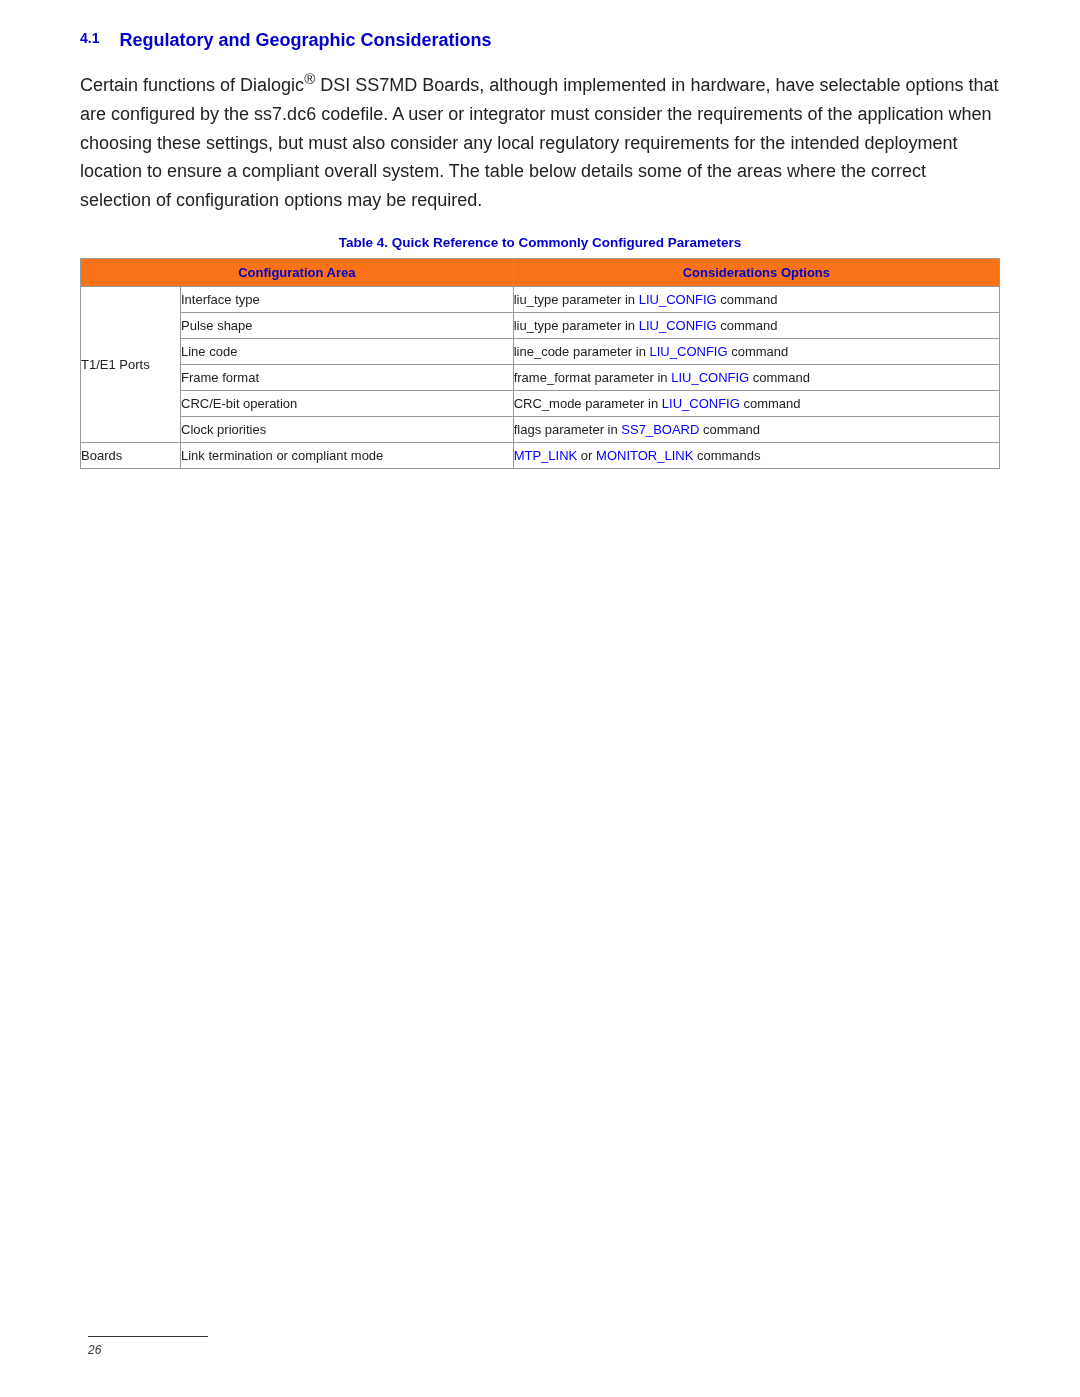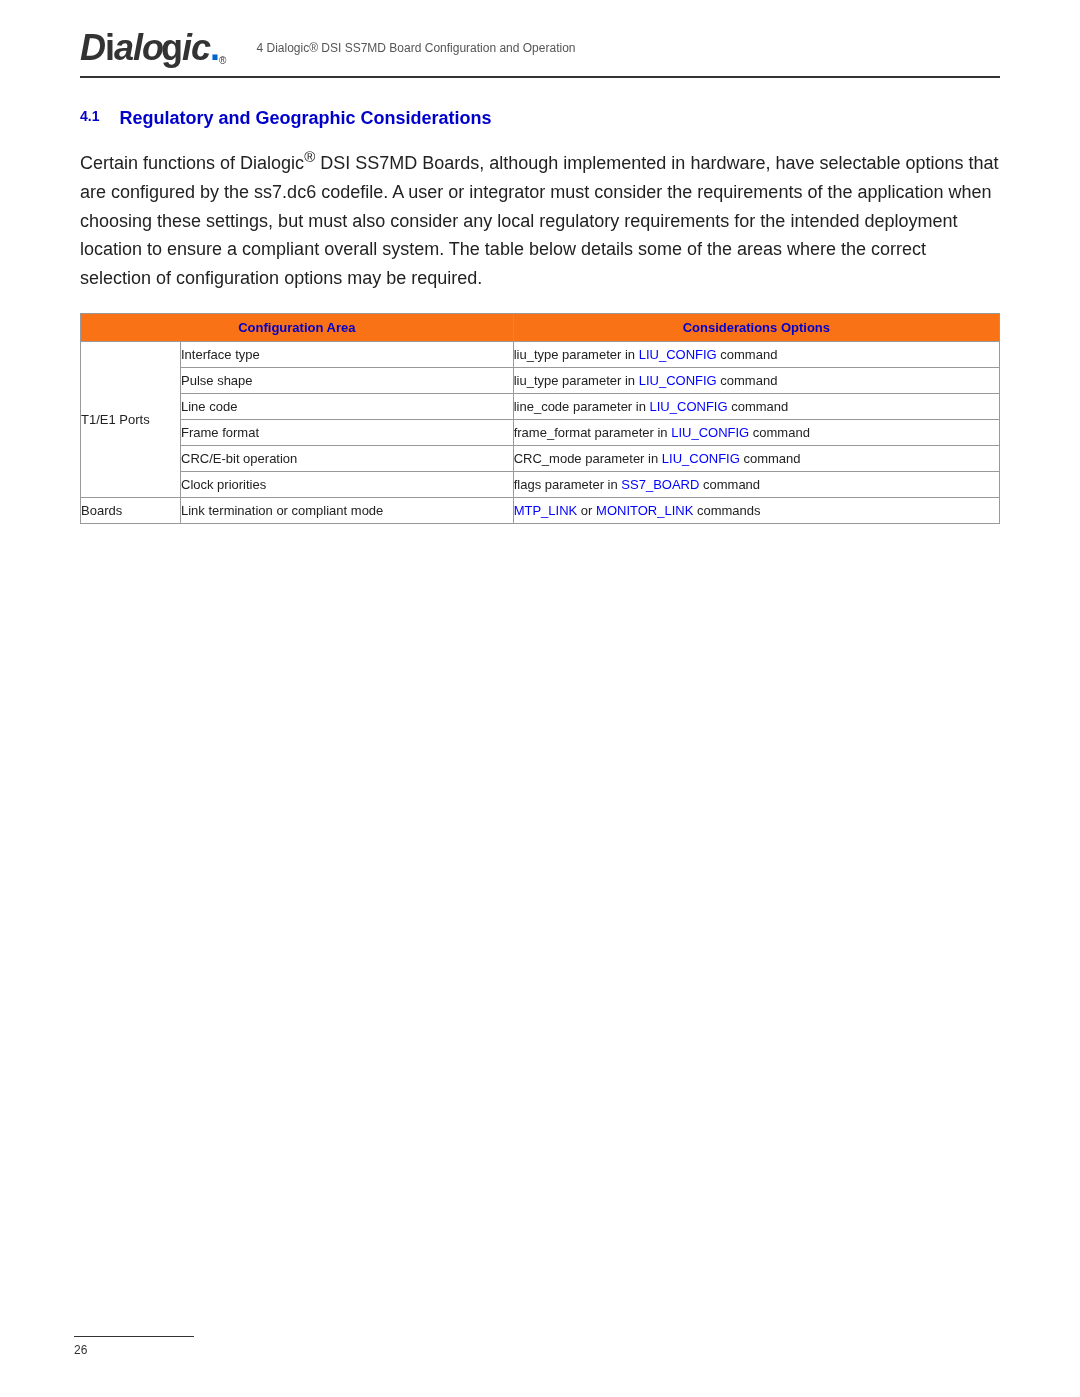--- a/index.html
+++ b/index.html
@@ -107,22 +107,23 @@
 
     .link-blue {
       color: #0000ff;
       text-decoration: none;
     }
 
     
     .footer {
       position: absolute;
       bottom: 40px;
-      left: 74px;
+      left: 88px;
       right: 80px;
+      font-style: italic;
     }
 
     .footer-line {
       border-top: 1px solid #333;
       width: 120px;
       margin-bottom: 6px;
     }
 
     .footer-page {
       font-size: 12px;
@@ -154,41 +155,35 @@
     .superscript-r {
       font-size: 10px;
       vertical-align: super;
     }
   </style>
 </head>
 <body>
 
 <div class="page">
 
-  <div class="header">
-    <div class="logo-container">
-      <span class="logo-text">D<span style="font-style:normal;font-weight:bold;">i</span>al<span style="letter-spacing:-3px;">o</span><span style="font-style:normal;font-weight:bold;">g</span>ic<span class="logo-dot">.</span></span>
-      <span class="superscript-r">®</span>
-    </div>
-    <div class="header-text" style="padding-left: 30px; font-size: 12px; color: #555;">4 Dialogic® DSI SS7MD Board Configuration and Operation</div>
-  </div>
 
   <div class="section-heading">
     <span class="section-number">4.1</span>
     <span class="section-title">Regulatory and Geographic Considerations</span>
   </div>
 
   <p class="body-text">
     Certain functions of Dialogic<sup>®</sup> DSI SS7MD Boards, although implemented in hardware, have selectable
     options that are configured by the ss7.dc6 codefile. A user or integrator must consider the requirements of
     the application when choosing these settings, but must also consider any local regulatory requirements for
     the intended deployment location to ensure a compliant overall system. The table below details some of the
     areas where the correct selection of configuration options may be required.
   </p>
 
+  <div class="table-title">Table 4.  Quick Reference to Commonly Configured Parameters</div>
 
   <table class="config-table">
     <thead>
       <tr>
         <th colspan="2">Configuration Area</th>
         <th>Considerations Options</th>
       </tr>
     </thead>
     <tbody>
 

